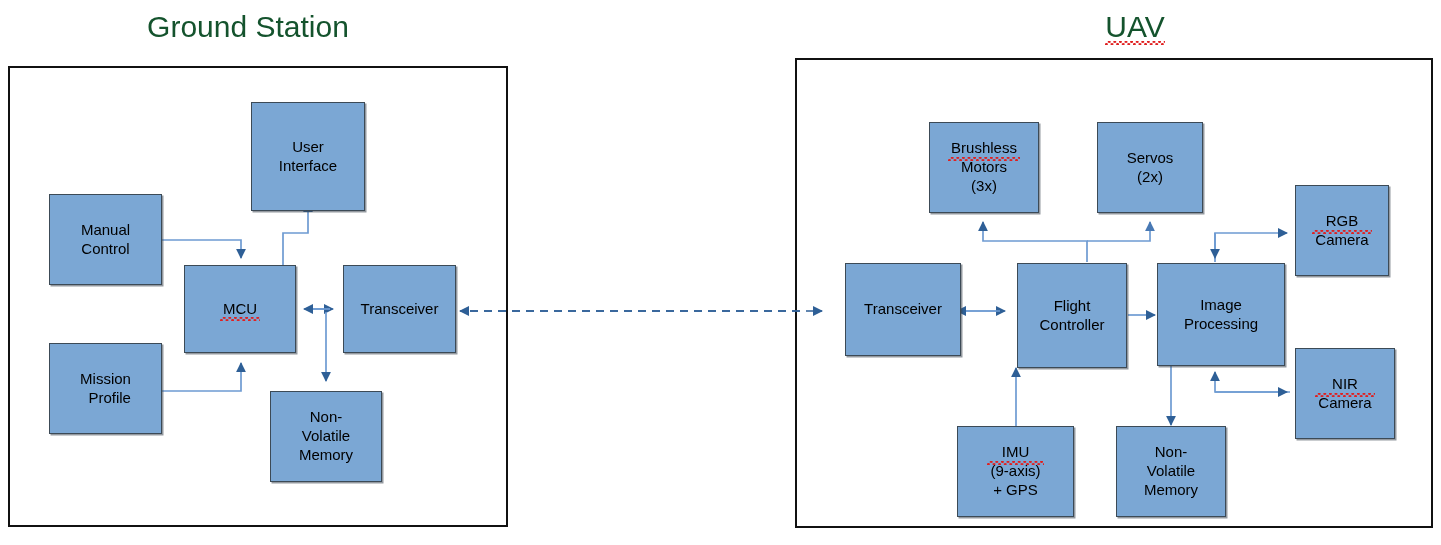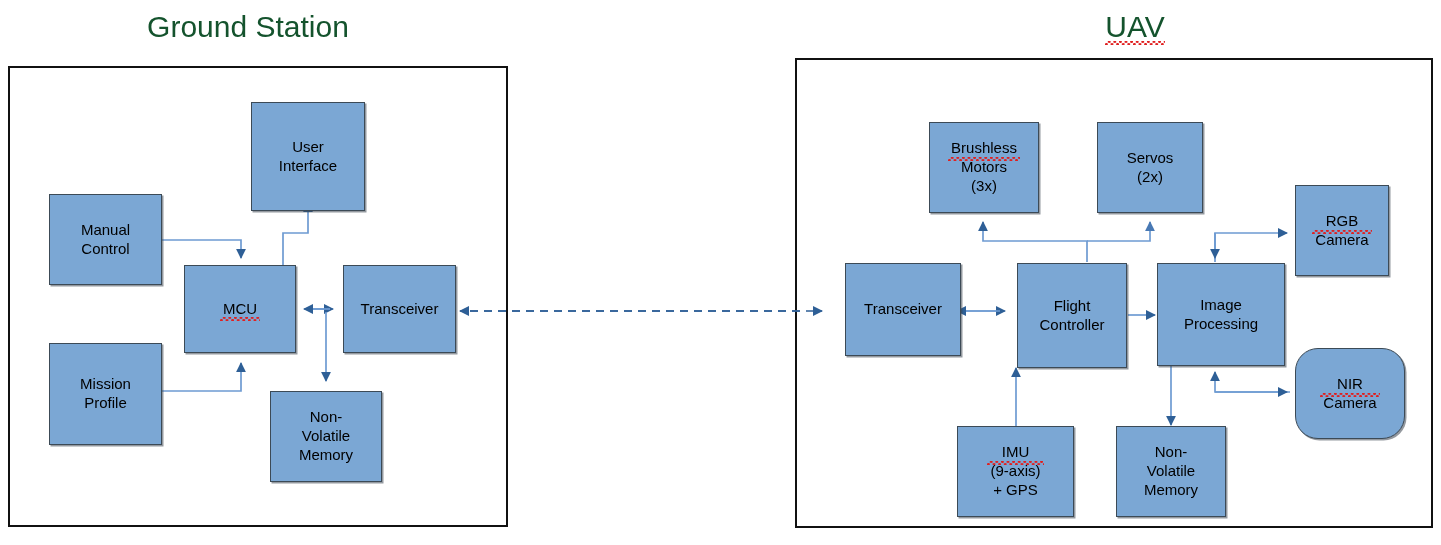--- a/index.html
+++ b/index.html
@@ -104,21 +104,21 @@
     <span class="sq">MCU</span>
   </div>
 </div>
 
 <div class="node" style="left:343px;top:265px;width:113px;height:88px;">
   <div>
     <span>Transceiver</span>
   </div>
 </div>
 
-<div class="node" style="left:49px;top:343px;width:113px;height:102px;">
+<div class="node" style="left:49px;top:343px;width:113px;height:91px;text-align:right;">
   <div>
     <span>Mission</span>
     <span>Profile</span>
   </div>
 </div>
 
 <div class="node" style="left:270px;top:391px;width:112px;height:91px;">
   <div>
     <span>Non-</span>
     <span>Volatile</span>
@@ -161,21 +161,21 @@
   </div>
 </div>
 
 <div class="node" style="left:1157px;top:263px;width:128px;height:103px;">
   <div>
     <span>Image</span>
     <span>Processing</span>
   </div>
 </div>
 
-<div class="node" style="left:1295px;top:348px;width:110px;height:91px;border-radius:23px;">
+<div class="node" style="left:1295px;top:348px;width:100px;height:91px;">
   <div>
     <span class="sq">NIR</span>
     <span>Camera</span>
   </div>
 </div>
 
 <div class="node" style="left:957px;top:426px;width:117px;height:91px;">
   <div>
     <span class="sq">IMU</span>
     <span>(9-axis)</span>

